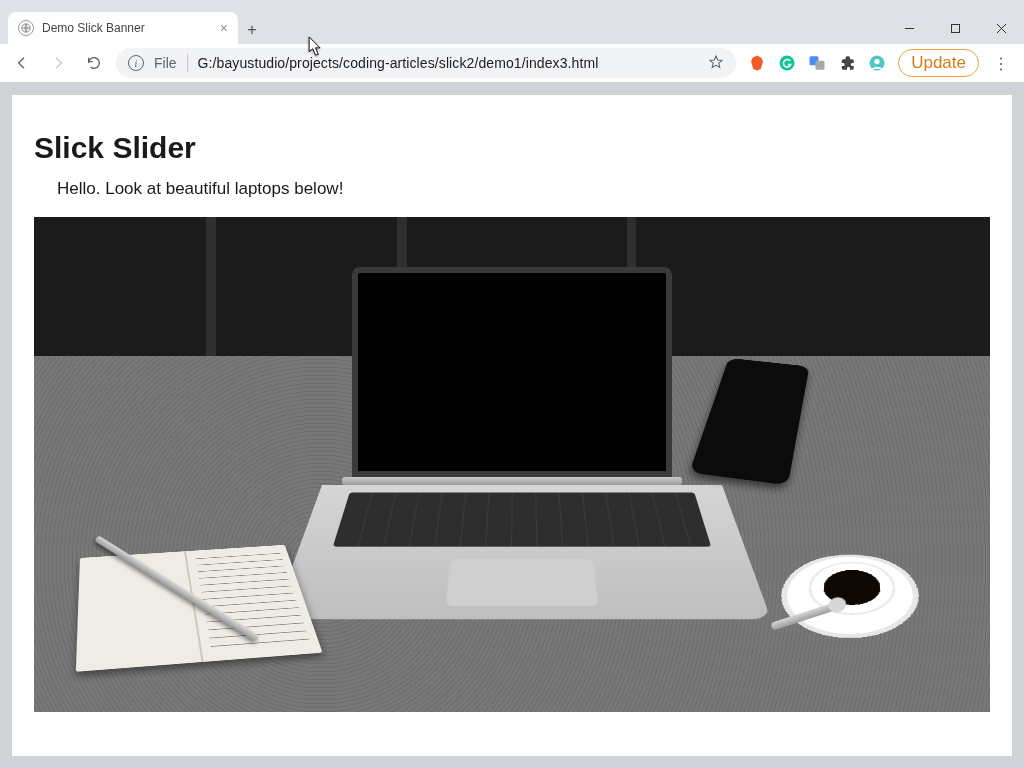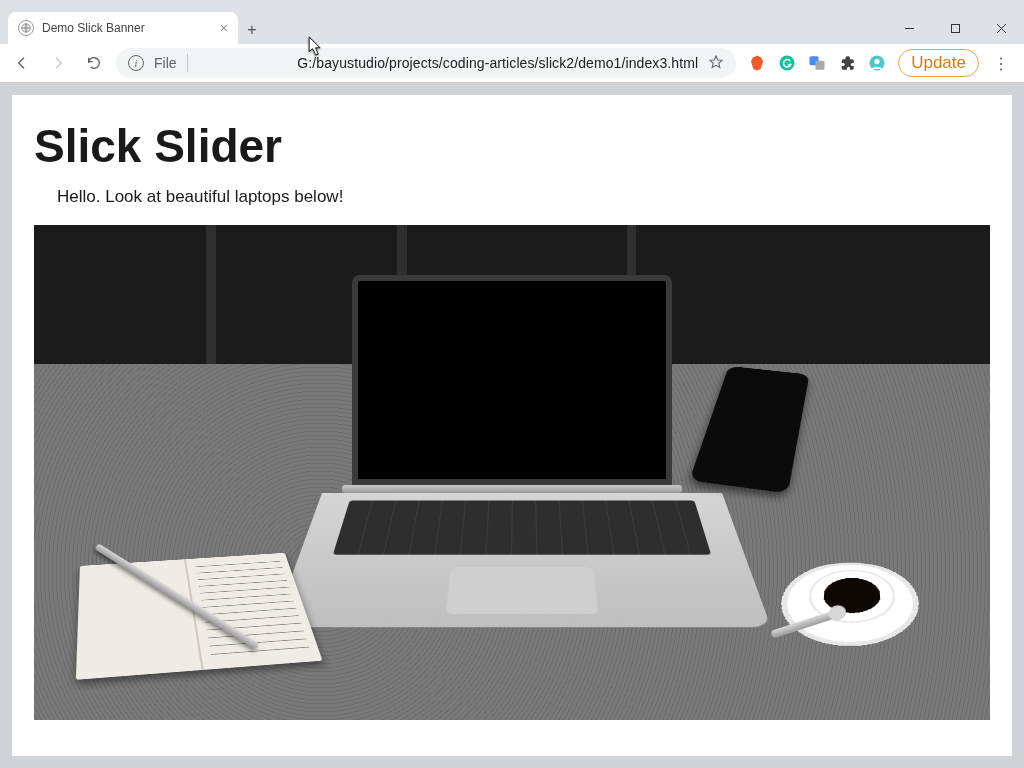--- a/index.html
+++ b/index.html
@@ -48,42 +48,42 @@
   .nav-btn { width:28px; height:28px; border-radius:50%; display:flex; align-items:center; justify-content:center; color:#5f6368; cursor:pointer; }
   .nav-btn svg { width:16px; height:16px; }
   .nav-btn.disabled { opacity:.35; cursor:default; }
   .addressbar {
     flex:1; height:30px; background:#f1f3f4; border-radius:15px;
     display:flex; align-items:center; padding:0 12px; gap:10px; color:#5f6368;
   }
   .addressbar .info { width:16px;height:16px;border:1.4px solid #5f6368;border-radius:50%;display:flex;align-items:center;justify-content:center;font-size:10px;font-family:serif;font-style:italic;}
   .addressbar .scheme { color:#5f6368; font-size:14px; }
   .addressbar .sep { width:1px; height:18px; background:#c5c5c5; }
-  .addressbar .url { color:#202124; font-size:14px; letter-spacing:.1px; flex:1; white-space:nowrap; overflow:hidden;text-align:right; }
+  .addressbar .url { color:#202124; font-size:14px; letter-spacing:.1px; flex:1; white-space:nowrap; overflow:hidden; }
   .addressbar .star { color:#5f6368; cursor:pointer; }
   .addressbar .star svg{ width:16px;height:16px;}
   .ext-icons { display:flex; align-items:center; gap:12px; padding:0 4px; }
   .ext { width:18px;height:18px; display:flex;align-items:center;justify-content:center; cursor:pointer; }
   .ext svg{width:18px;height:18px;}
   .update-pill {
     border:1.5px solid #f0a23a; color:#d47b14; padding:3px 12px;
     border-radius:14px; font-size:17px; cursor:pointer;
   }
   .kebab { color:#5f6368; cursor:pointer; padding:0 6px; font-size:16px; letter-spacing:1px; }
 
   
   .viewport {
     background:#cfd2d6; padding:12px; height:685px;
   }
   .page {
     background:#fff; height:100%; padding:18px 22px 0 22px;
     font-family: Verdana, Geneva, sans-serif; color:#1a1a1a;
     position:relative; overflow:hidden;
   }
-  .page h1 { font-size:46px; font-weight:800; margin:6px 0 14px 0; }
+  .page h1 { font-size:30px; font-weight:800; margin:18px 0 14px 0; }
   .page p.intro { font-size:17px; margin-bottom:18px;margin-left:23px; }
 
   .slider { position:relative; width:100%; height:495px; }
   .slider-nav {
     position:absolute; top:50%; transform:translateY(-50%);
     width:22px; height:40px; color:#fff; opacity:.35;
     display:flex; align-items:center; justify-content:center; cursor:pointer; z-index:3;
   }
   .slider-nav.prev{ left:-18px; }
   .slider-nav.next{ right:-18px; }

